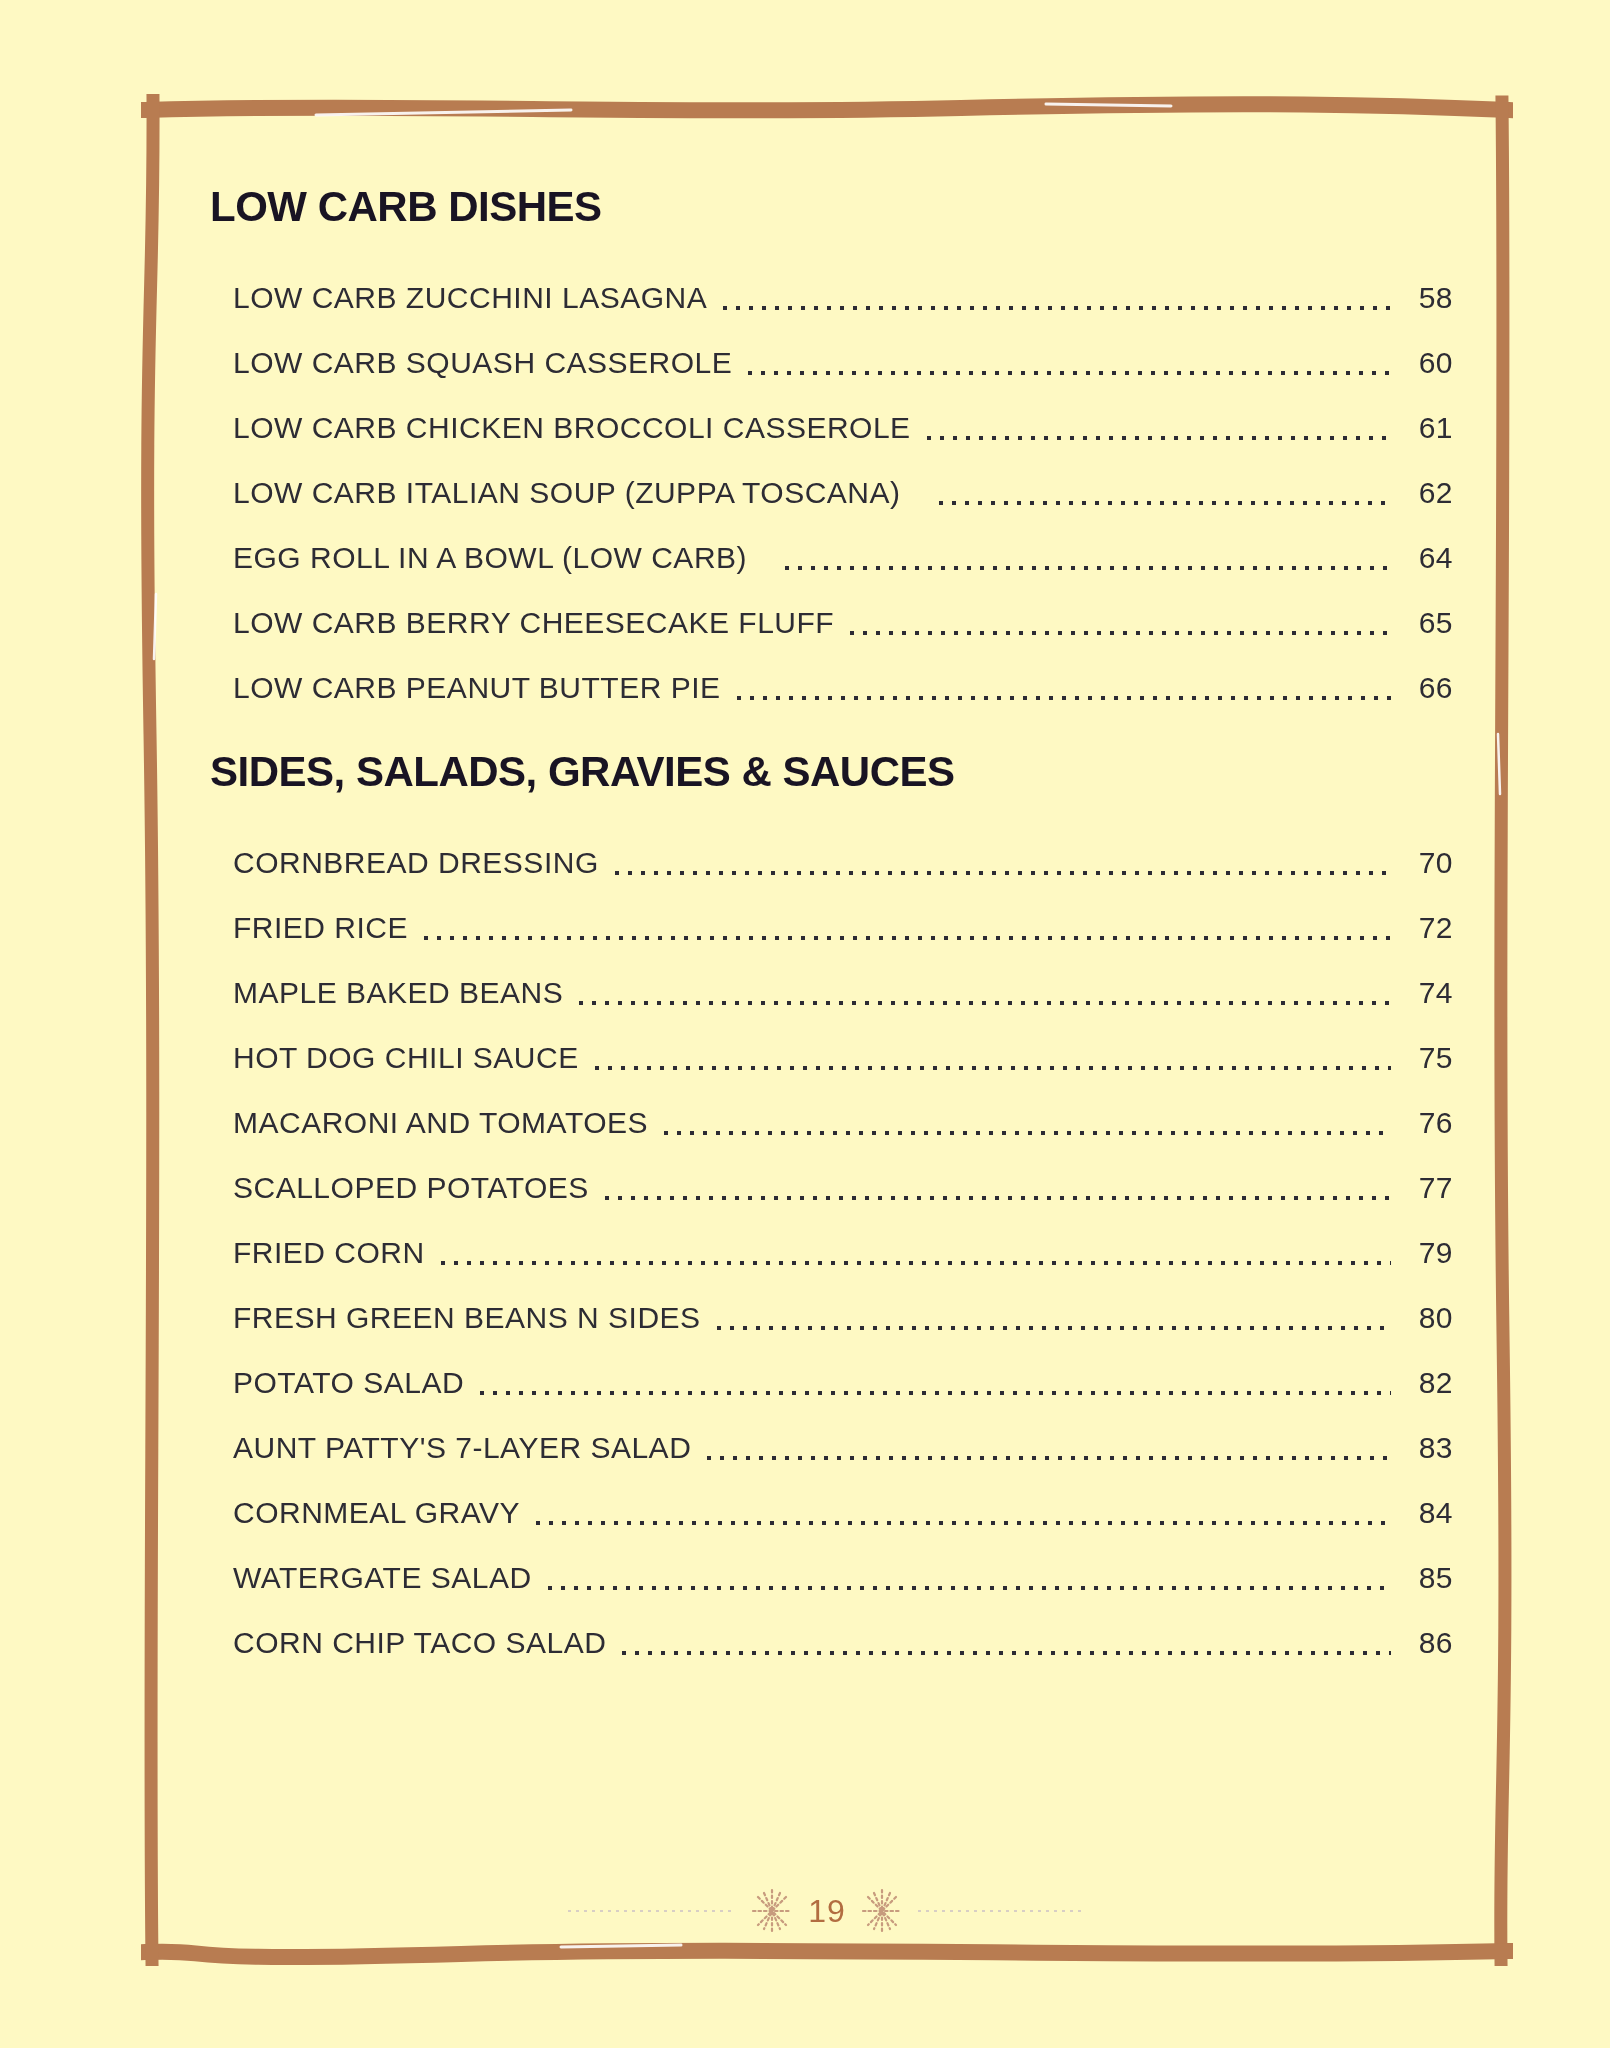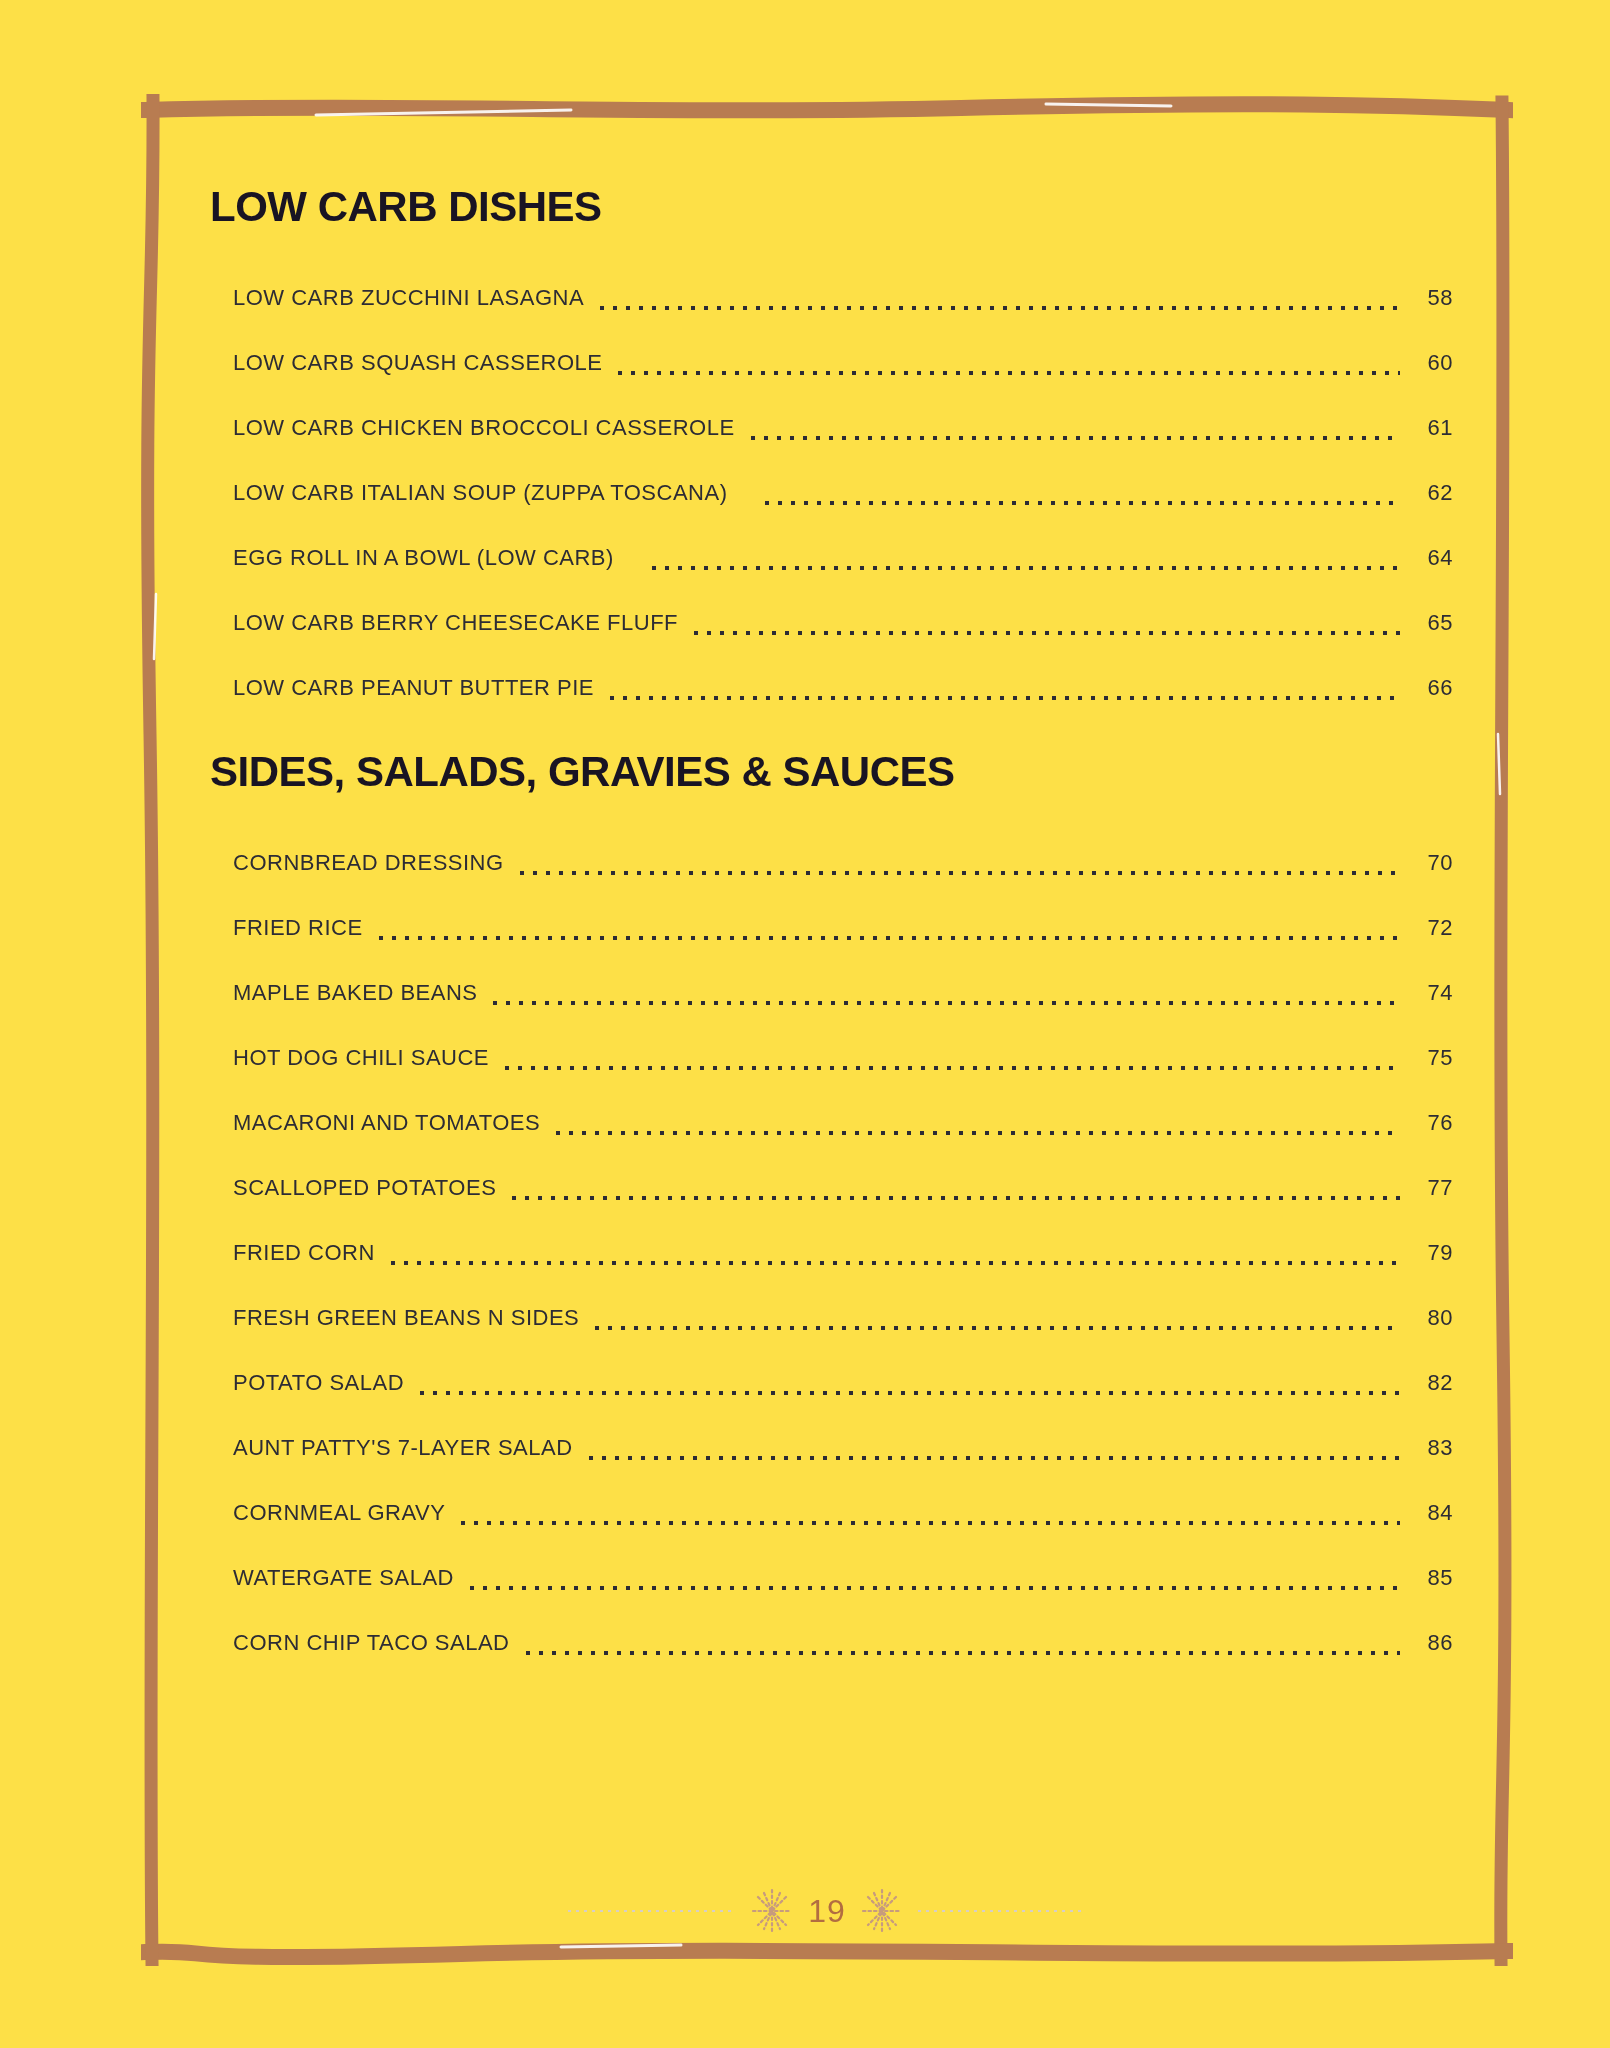--- a/index.html
+++ b/index.html
@@ -5,34 +5,34 @@
   :root{
     --border-color:#b87c51;
     --heading-color:#191423;
     --text-color:#2d2c34;
     --accent-color:#b26d41;
     --sparkle-color:#c79b7e;
     --dash-color:#d8cec5;
   }
   html,body{margin:0;padding:0;background:#ffffff;}
   .page{
-    position:relative;width:1610px;height:2048px;background:#fde047;overflow:hidden;
+    position:relative;width:1610px;height:2048px;background:#fef9c3;overflow:hidden;
     font-family:"Liberation Sans",sans-serif;color:var(--text-color);
   }
   .frame{position:absolute;left:141px;top:94px;width:1372px;height:1872px;pointer-events:none;}
   .frame svg{display:block;width:100%;height:100%;}
   .content{position:absolute;left:210px;top:185px;width:1243px;}
   .section-title{
     margin:0 0 52px 0;
     font-size:42px;line-height:44px;font-weight:bold;letter-spacing:-0.5px;
     color:var(--heading-color);
   }
   .section + .section{margin-top:45px;}
   .toc{margin:0 0 0 23px;padding:0;}
-  .row{display:flex;align-items:baseline;margin-bottom:31px;font-size:22px;line-height:34px;letter-spacing:0.5px;gap:8px;}
+  .row{display:flex;align-items:baseline;margin-bottom:31px;font-size:30px;line-height:34px;letter-spacing:0.5px;gap:8px;}
   .row:last-child{margin-bottom:0;}
   .label{white-space:nowrap;}
   .dots{
     flex:1;height:4px;align-self:flex-end;margin:0 8px 5px 8px;
     background:repeating-linear-gradient(to right,var(--text-color) 0 4px,transparent 4px 13px);
   }
   .pre-gap .dots{margin-left:30px;}
   .pnum{white-space:nowrap;margin-left:12px;}
   .footer{
     position:absolute;left:141px;top:1888px;width:1372px;

